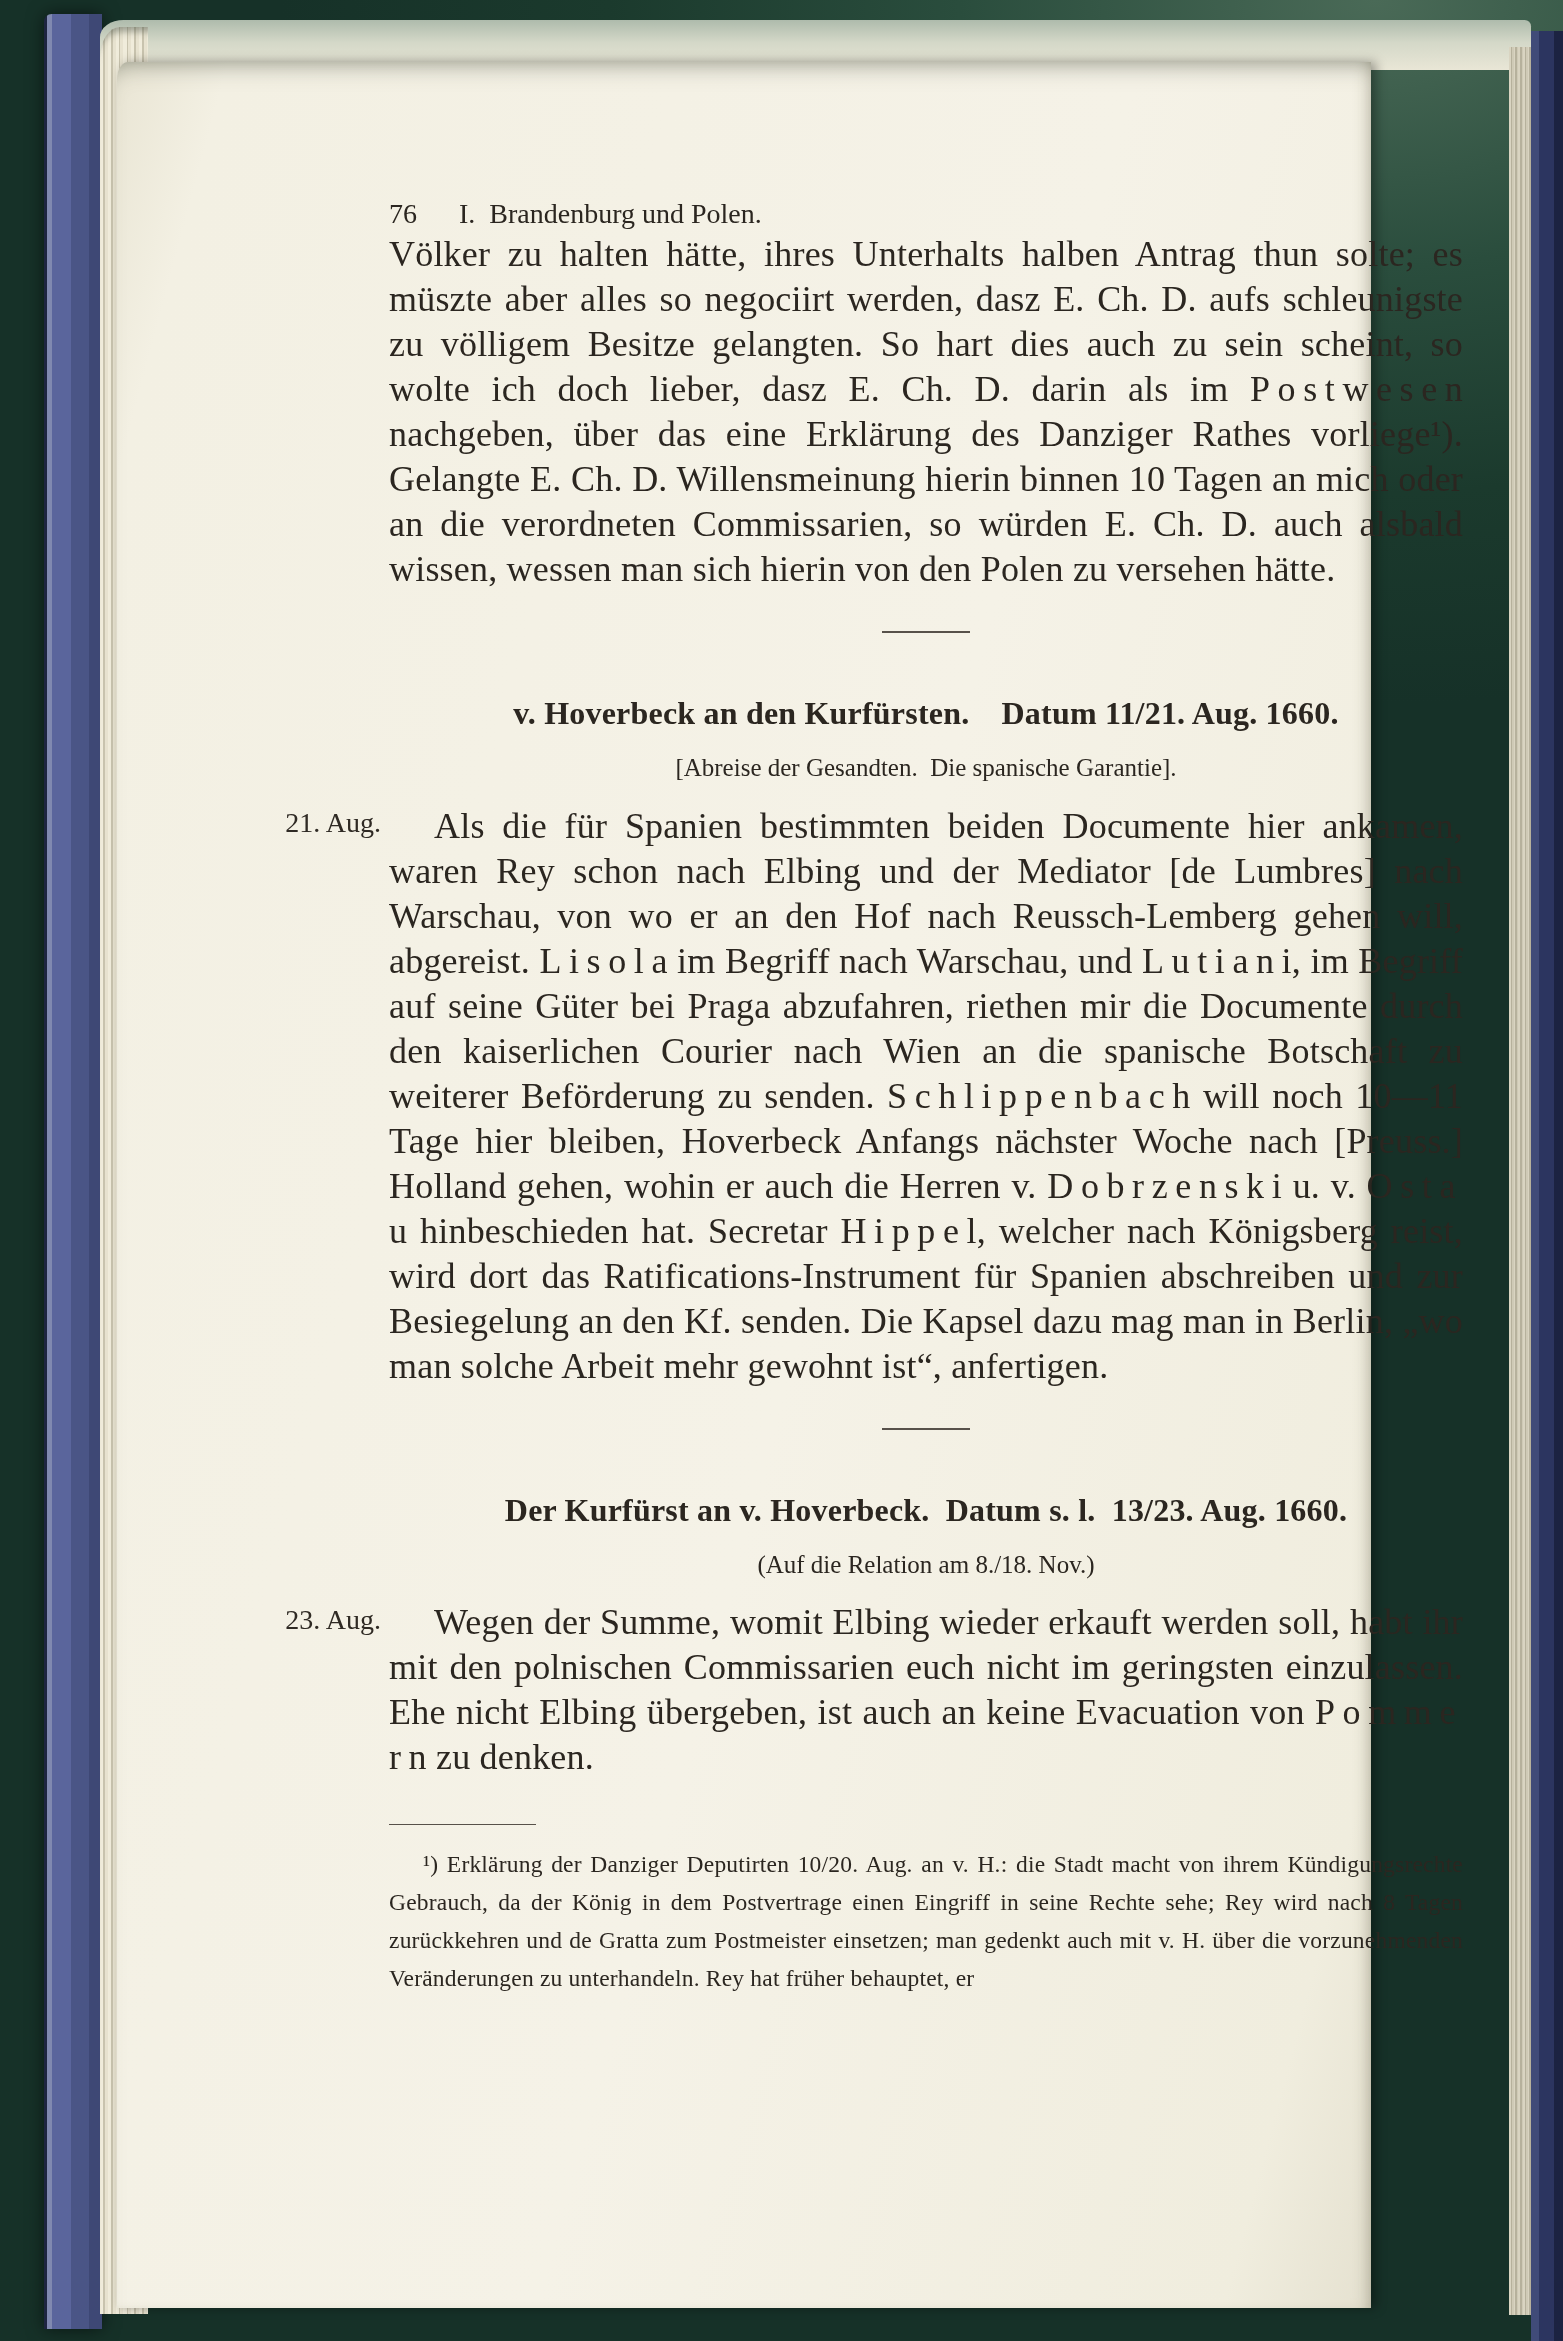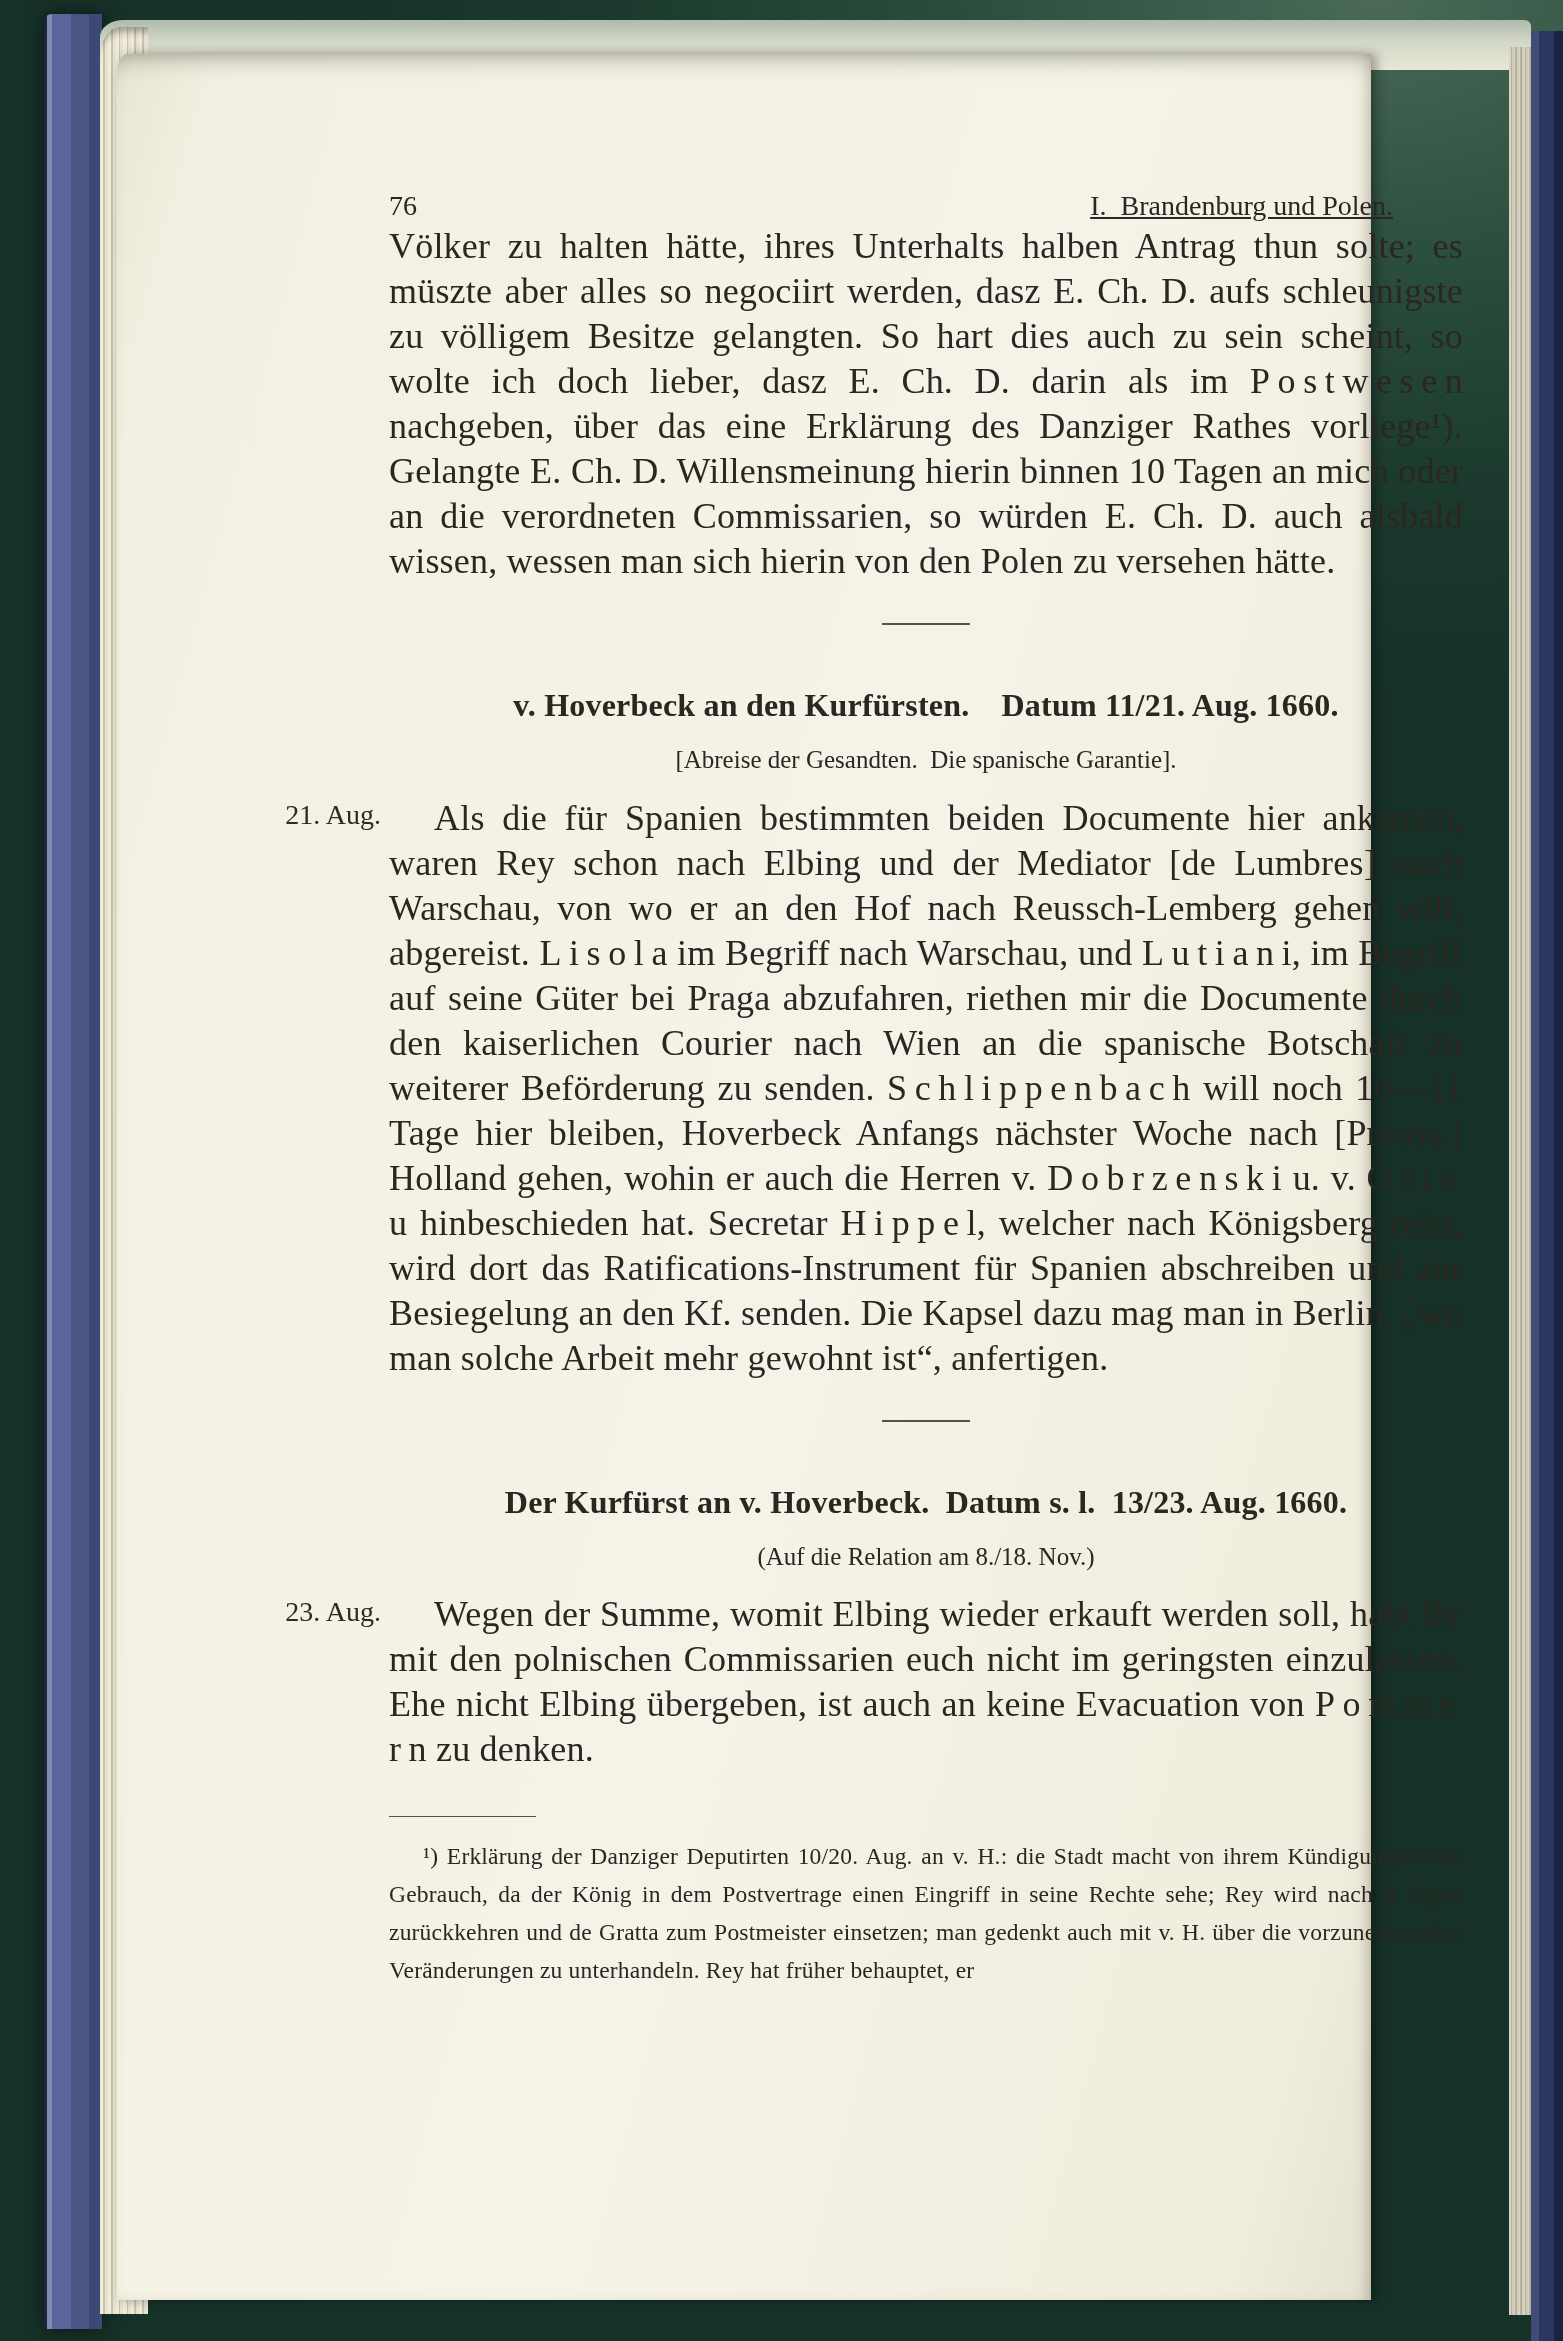--- a/index.html
+++ b/index.html
@@ -21,21 +21,21 @@
     background:repeating-linear-gradient(90deg,#f0ecdb 0 3.1px,#c8c3ae 3.1px 4.7px,#e7e2cf 4.7px 7.8px);
     border-top-left-radius:20.3px 31px;
     box-shadow:inset 0 11px 7.8px -6.3px rgba(60,70,60,.45);
   }
   .page-top-edge{
     position:absolute;left:100px;top:20.3px;width:1431px;height:50px;
     background:linear-gradient(180deg,#aebbac 0%,#d4d8c8 45%,#e9e6d6 100%);
     border-top-left-radius:23.5px 17px;border-top-right-radius:6.3px;
   }
   .page{
-    position:absolute;left:117px;top:54px;width:1254px;height:2246px;
+    position:absolute;left:117px;top:62px;width:1254px;height:2246px;
     background:linear-gradient(105deg,#e9e5d4 0%,#f3f0e3 6%,#f5f2e7 55%,#f0edde 92%,#e5e1d0 100%);
     box-shadow:inset 0 20.3px 22px -17px rgba(90,95,80,.5), inset -11px 0 17px -11px rgba(90,85,60,.45), 4.7px 0 11px rgba(0,0,0,.35);
     border-top-left-radius:11px 17px;
   }
   .page-edge-right{
     position:absolute;left:1509px;top:47px;width:22px;height:2268px;
     background:repeating-linear-gradient(90deg,#d9d4c1 0 1.6px,#b6b19c 1.6px 3.1px,#cfcab6 3.1px 4.7px);
   }
   .cover-right{
     position:absolute;left:1531px;top:31px;width:33px;height:2311px;
@@ -45,21 +45,21 @@
   .content{
     position:absolute;left:272px;top:0;width:1074px;
     color:#2b2620;
   }
   .page-header{
     display:flex;align-items:baseline;
     padding-top:134px;
     font-size:28px;line-height:36px;
   }
   .page-header .pnum{width:70px;text-align:left;}
-  .page-header .rtitle{flex:1;text-align:right;text-decoration:underline;}
+  .page-header .rtitle{flex:1;text-align:left;}
   .page-header .hspacer{width:70px;}
   p.body-par{
     margin:0;font-size:36px;line-height:45px;text-align:justify;
     letter-spacing:0.2px;
   }
   .par1{margin-top:48px;}
   .indent{text-indent:45px;}
   .rule-center{
     width:88px;height:0;border-top:2.3px solid #57514a;
     margin:39px auto 0 auto;

